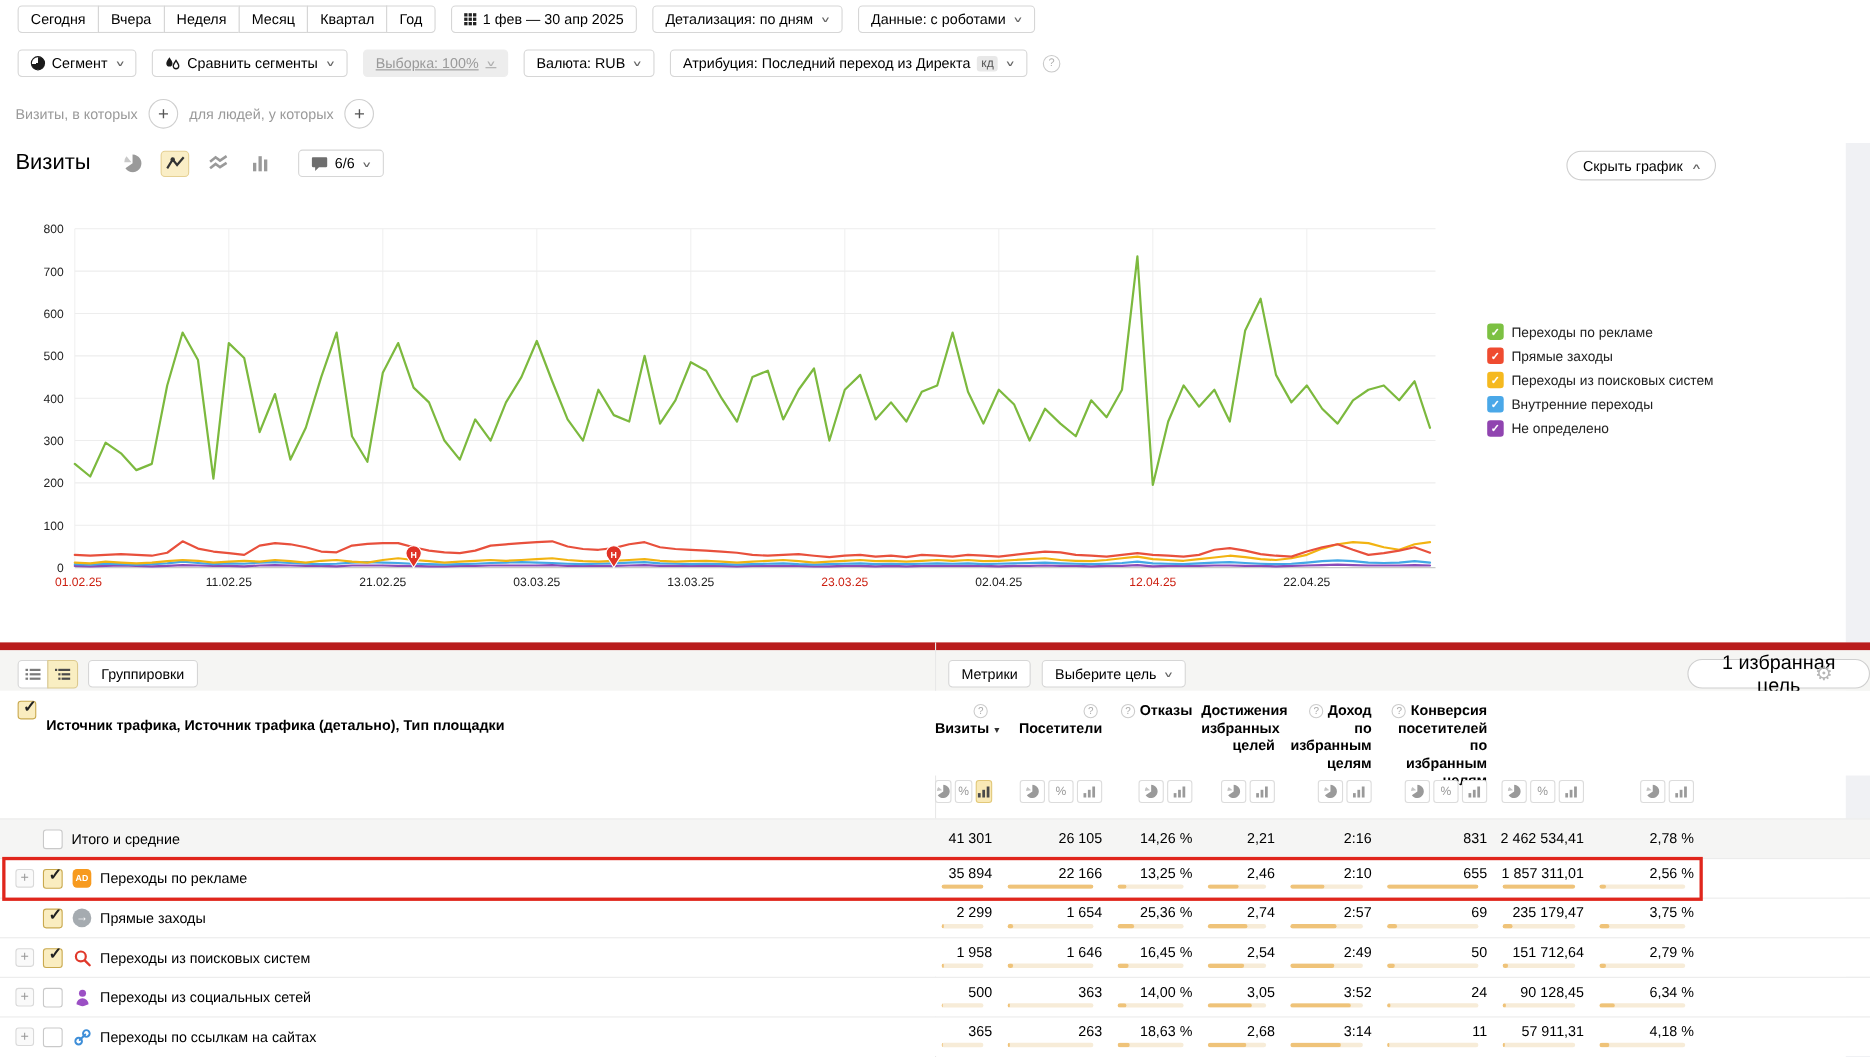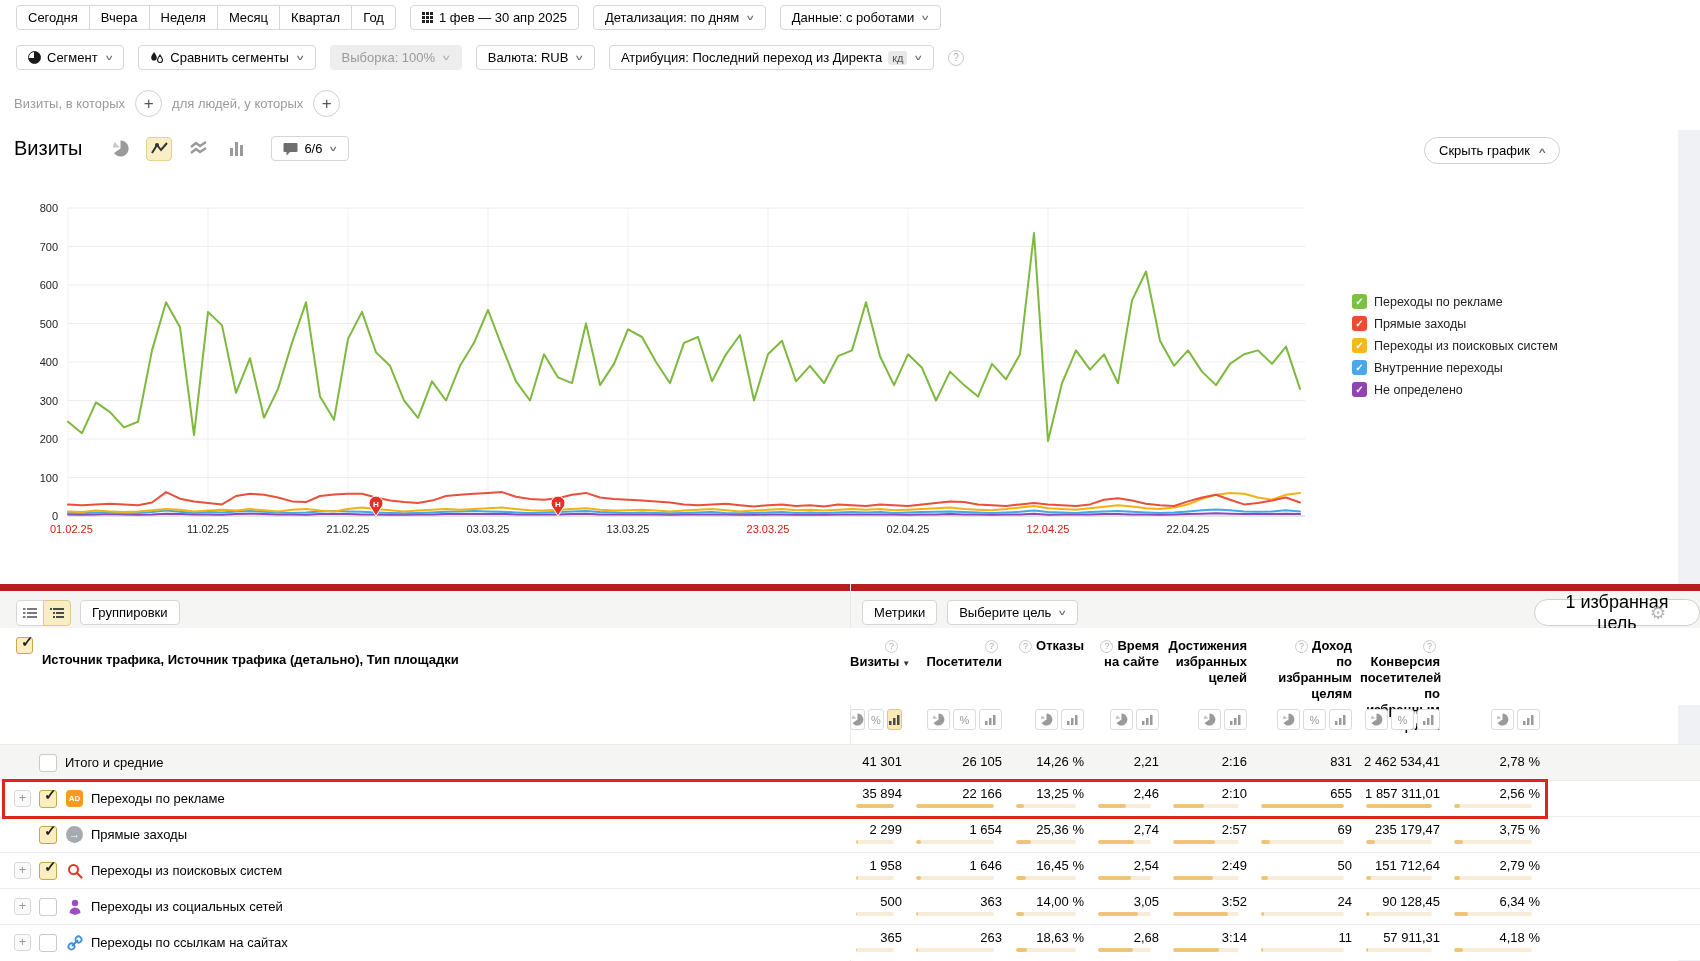--- a/index.html
+++ b/index.html
@@ -20,21 +20,21 @@
   .seg-group .btn { border-radius:0; margin-left:-1px; }
   .seg-group .btn:first-child { border-radius:4px 0 0 4px; margin-left:0; }
   .seg-group .btn:last-child { border-radius:0 4px 4px 0; }
   .grid-icon { display:inline-grid; grid-template-columns:repeat(3,3px); grid-gap:1px; }
   .grid-icon i { width:3px; height:3px; background:#222; }
 
   
   #row2 { top:45px; left:16px; gap:14px; }
   .pie-dot { width:13px; height:13px; border-radius:50%;
              background:conic-gradient(#1a1a1a 0 262deg, #fff 262deg 360deg); border:1px solid #1a1a1a; }
-  .btn.disabled { background:#ededed; border-color:#ededed; color:#9a9a9a; }
+  .btn.disabled { background:#ededed; border-color:#ededed; color:#9a9a9a;text-decoration:underline; }
   .btn.disabled .chev { color:#b0b0b0; }
   .badge { background:#e8e8e8; color:#555; font-size:11px; border-radius:3px; padding:1px 4px; }
   .help-circle { width:16px; height:16px; border:1px solid #c9c9c9; border-radius:50%;
                  color:#b0b0b0; font-size:10px; display:flex; align-items:center; justify-content:center; }
 
   
   #row3 { top:90px; left:14px; gap:10px; font-size:13px; color:#9a9a9a; }
   .plus-btn { width:27px; height:27px; border:1px solid #cfcfcf; border-radius:50%; background:#fff;
               color:#555; font-size:17px; font-weight:300; display:flex; align-items:center; justify-content:center; cursor:pointer;}
 
@@ -361,22 +361,20 @@
 
   <div id="tbl-head">
     <div id="dim-header">
       <span class="cb checked" style="width:17px;height:17px;margin-left:0;"></span>
       <span id="dim-label">Источник трафика, Источник трафика (детально), Тип площадки</span>
     </div>
     <div id="metric-headers" class="mgrid">
         <div class="mh-cell"><span class="qmark">?</span><span class="lbl">Визиты</span><span class="sort-arrow">▼</span></div>
         <div class="mh-cell"><span class="qmark">?</span><span class="lbl">Посетители</span></div>
         <div class="mh-cell"><span class="qmark">?</span><span class="lbl">Отказы</span></div>
-        <div class="mh-cell"><span class="qmark">?</span><span class="lbl">Время
-на сайте</span></div>
         <div class="mh-cell"><span class="lbl">Достижения
 избранных
 целей</span></div>
         <div class="mh-cell"><span class="qmark">?</span><span class="lbl">Доход
 по
 избранным
 целям</span></div>
         <div class="mh-cell"><span class="qmark">?</span><span class="lbl">Конверсия
 посетителей
 по

